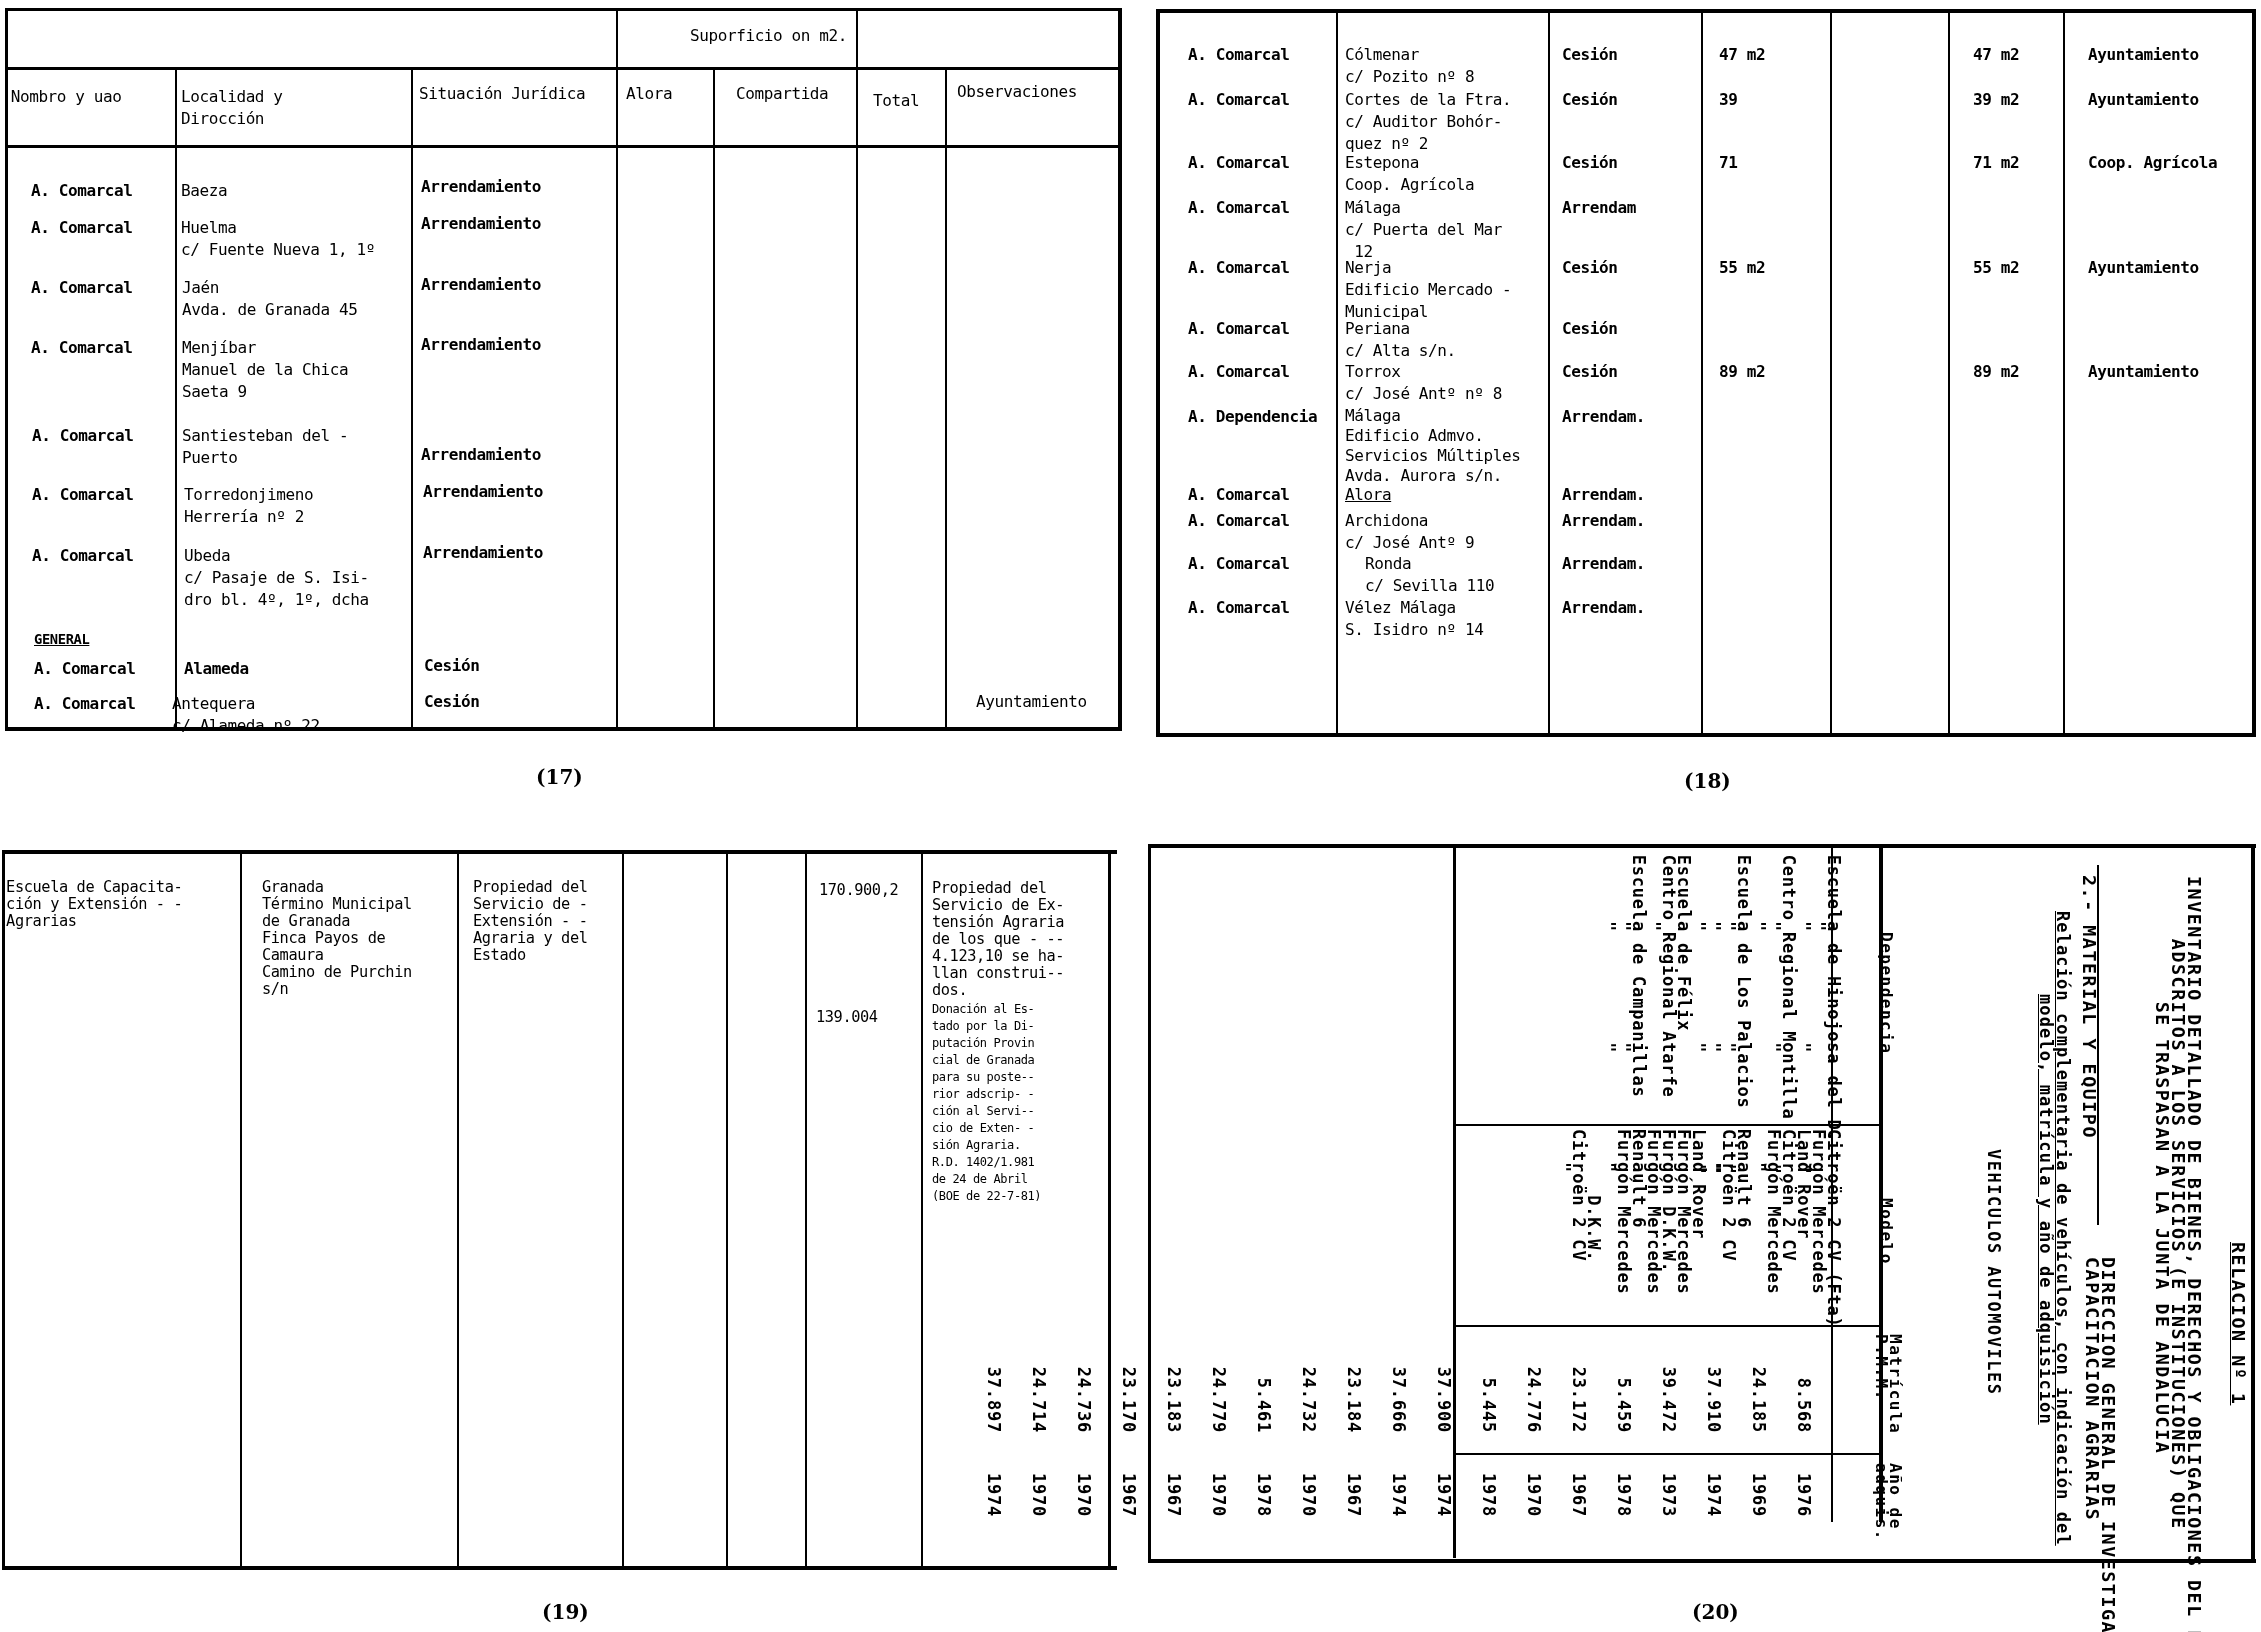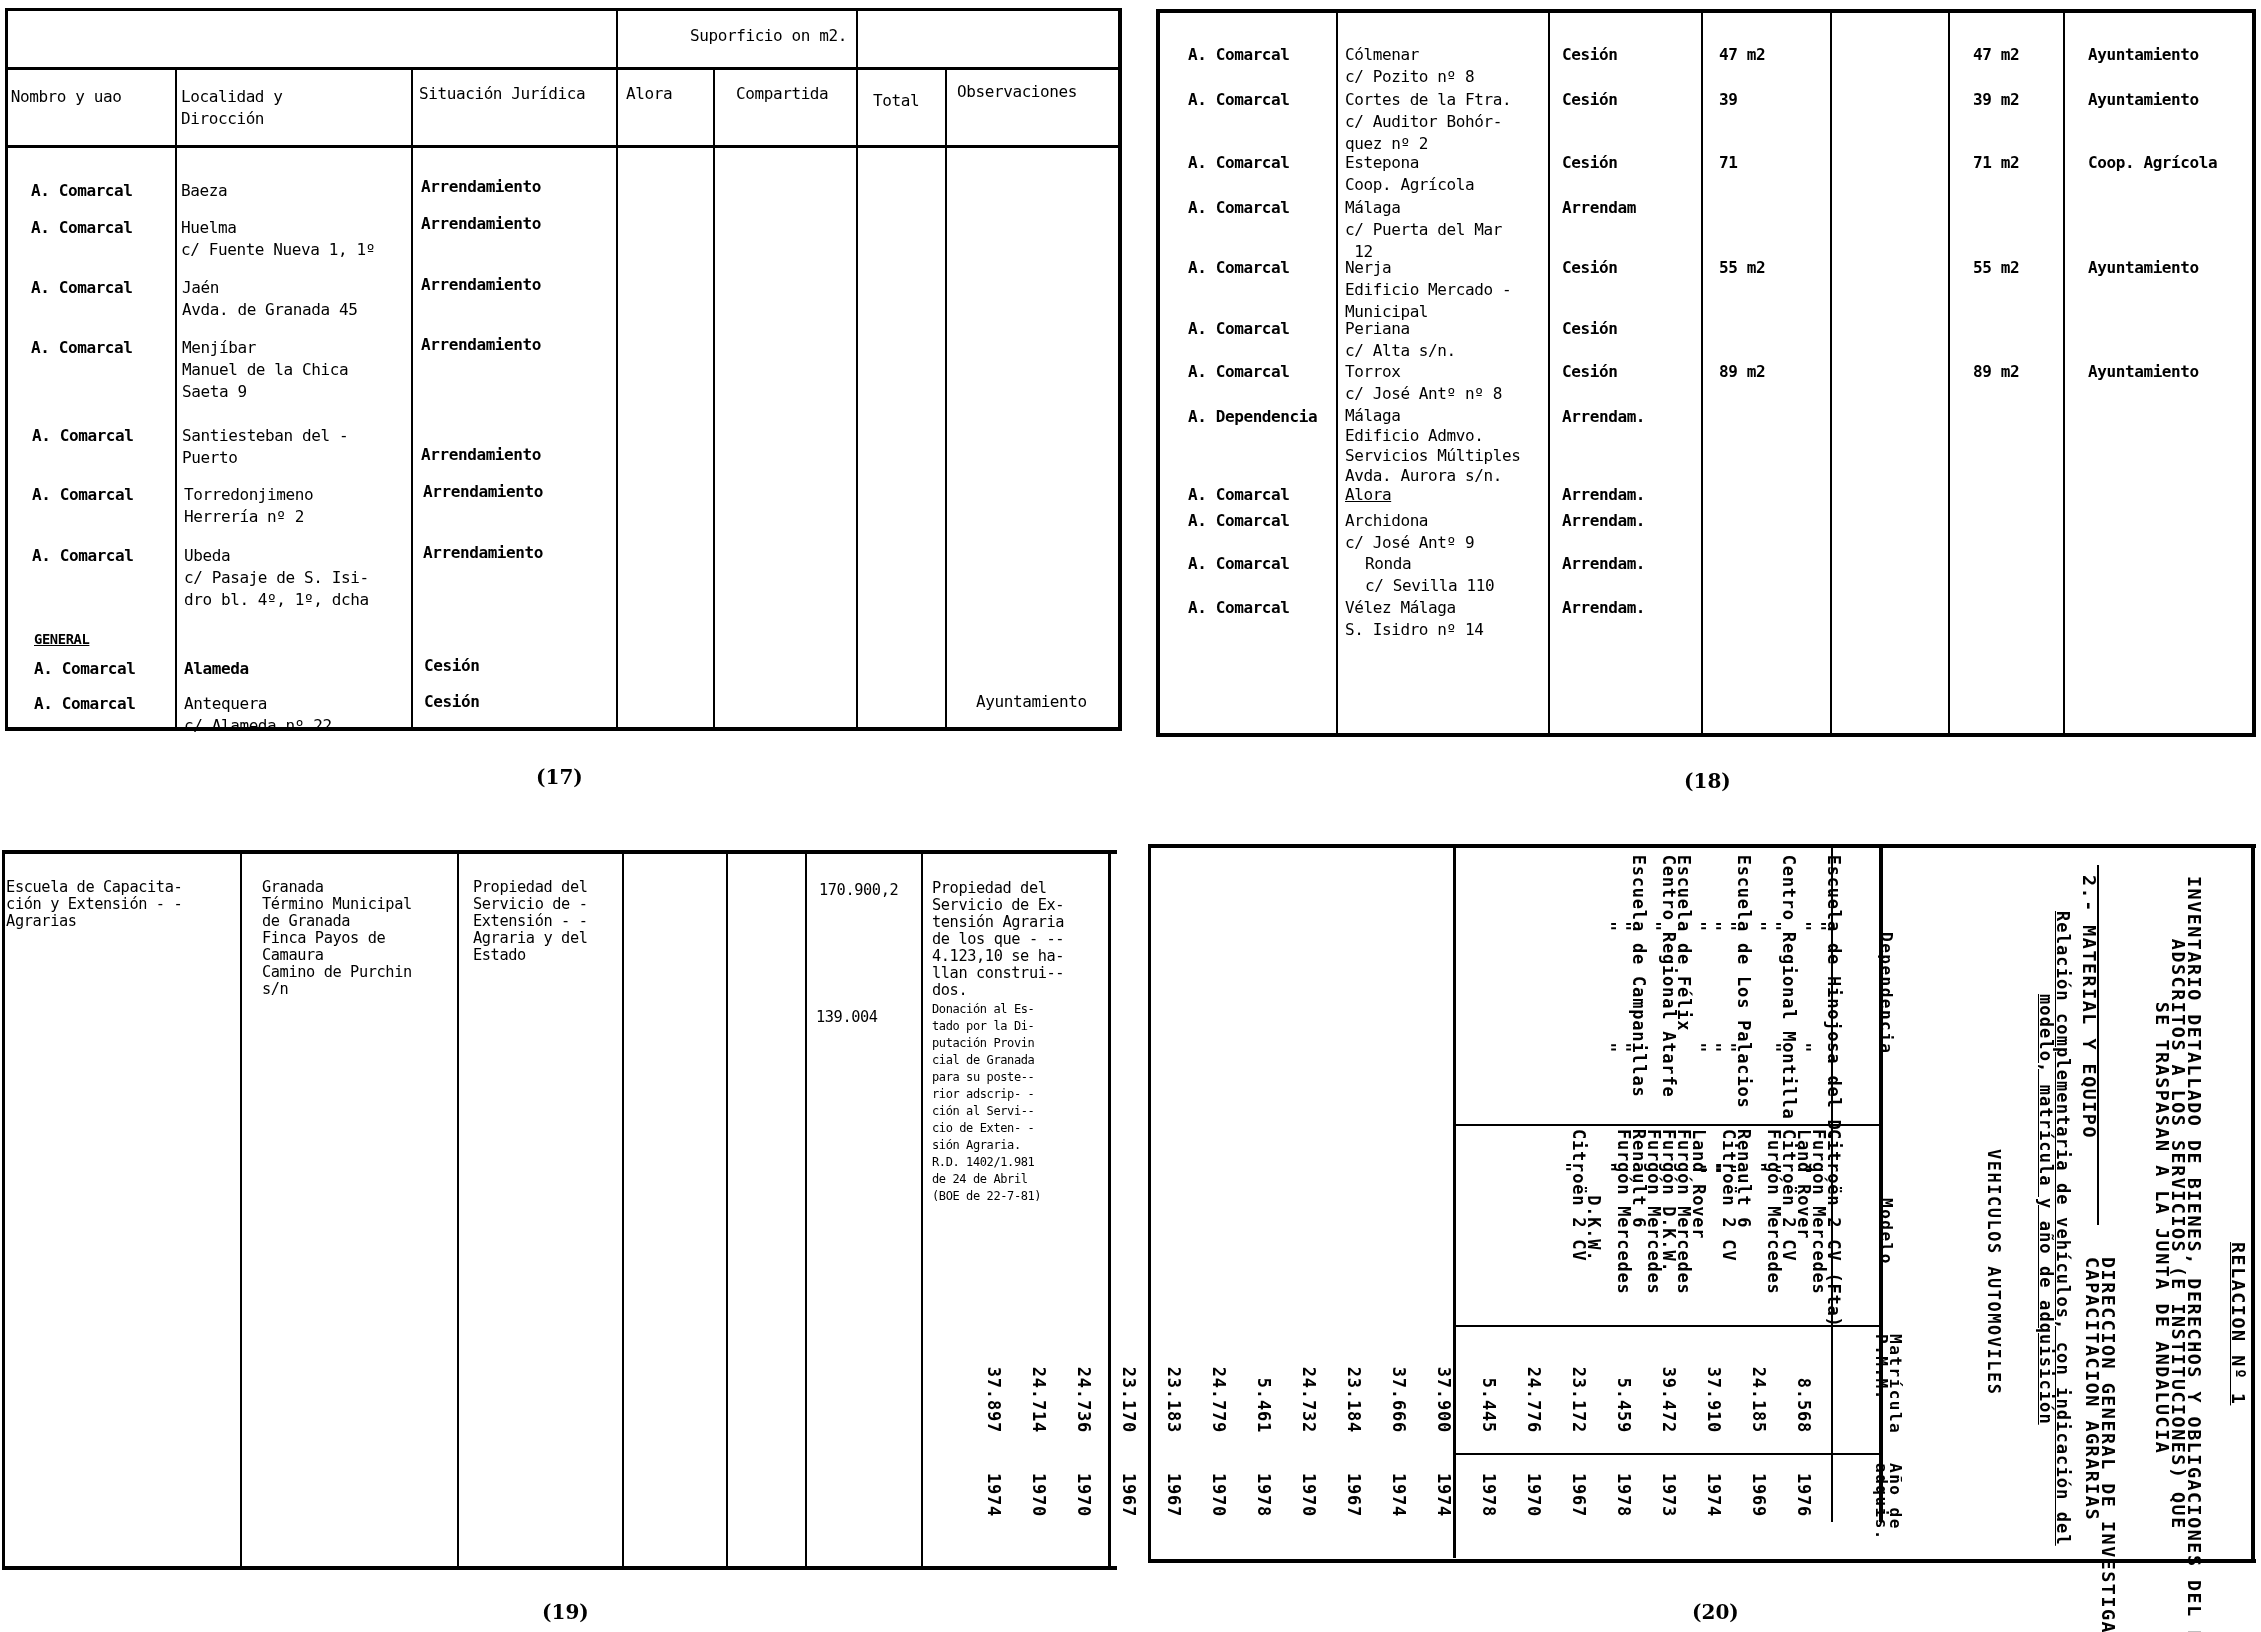--- a/index.html
+++ b/index.html
@@ -85,21 +85,21 @@
 dro bl. 4º, 1º, dcha</div>
   <div class="txt b" style="left:423px;top:542px;">Arrendamiento</div>
 
   <div class="txt b under" style="left:34px;top:628px;font-size:13.8px;">GENERAL</div>
 
   <div class="txt b" style="left:34px;top:658px;">A. Comarcal</div>
   <div class="txt b" style="left:184px;top:658px;">Alameda</div>
   <div class="txt b" style="left:424px;top:655px;">Cesión</div>
 
   <div class="txt b" style="left:34px;top:693px;">A. Comarcal</div>
-  <div class="txt" style="left:184px;top:693px;">Antequera
+  <div class="txt" style="left:172px;top:693px;">Antequera
 c/ Alameda nº 22</div>
   <div class="txt b" style="left:424px;top:691px;">Cesión</div>
   <div class="txt" style="left:976px;top:691px;">Ayuntamiento</div>
 </div>
 
 <div class="abs" style="left:0;top:0;width:1131px;height:816px;">
   
 </div>
 
 <div class="abs" style="left:0;top:0;width:2261px;height:816px;">

